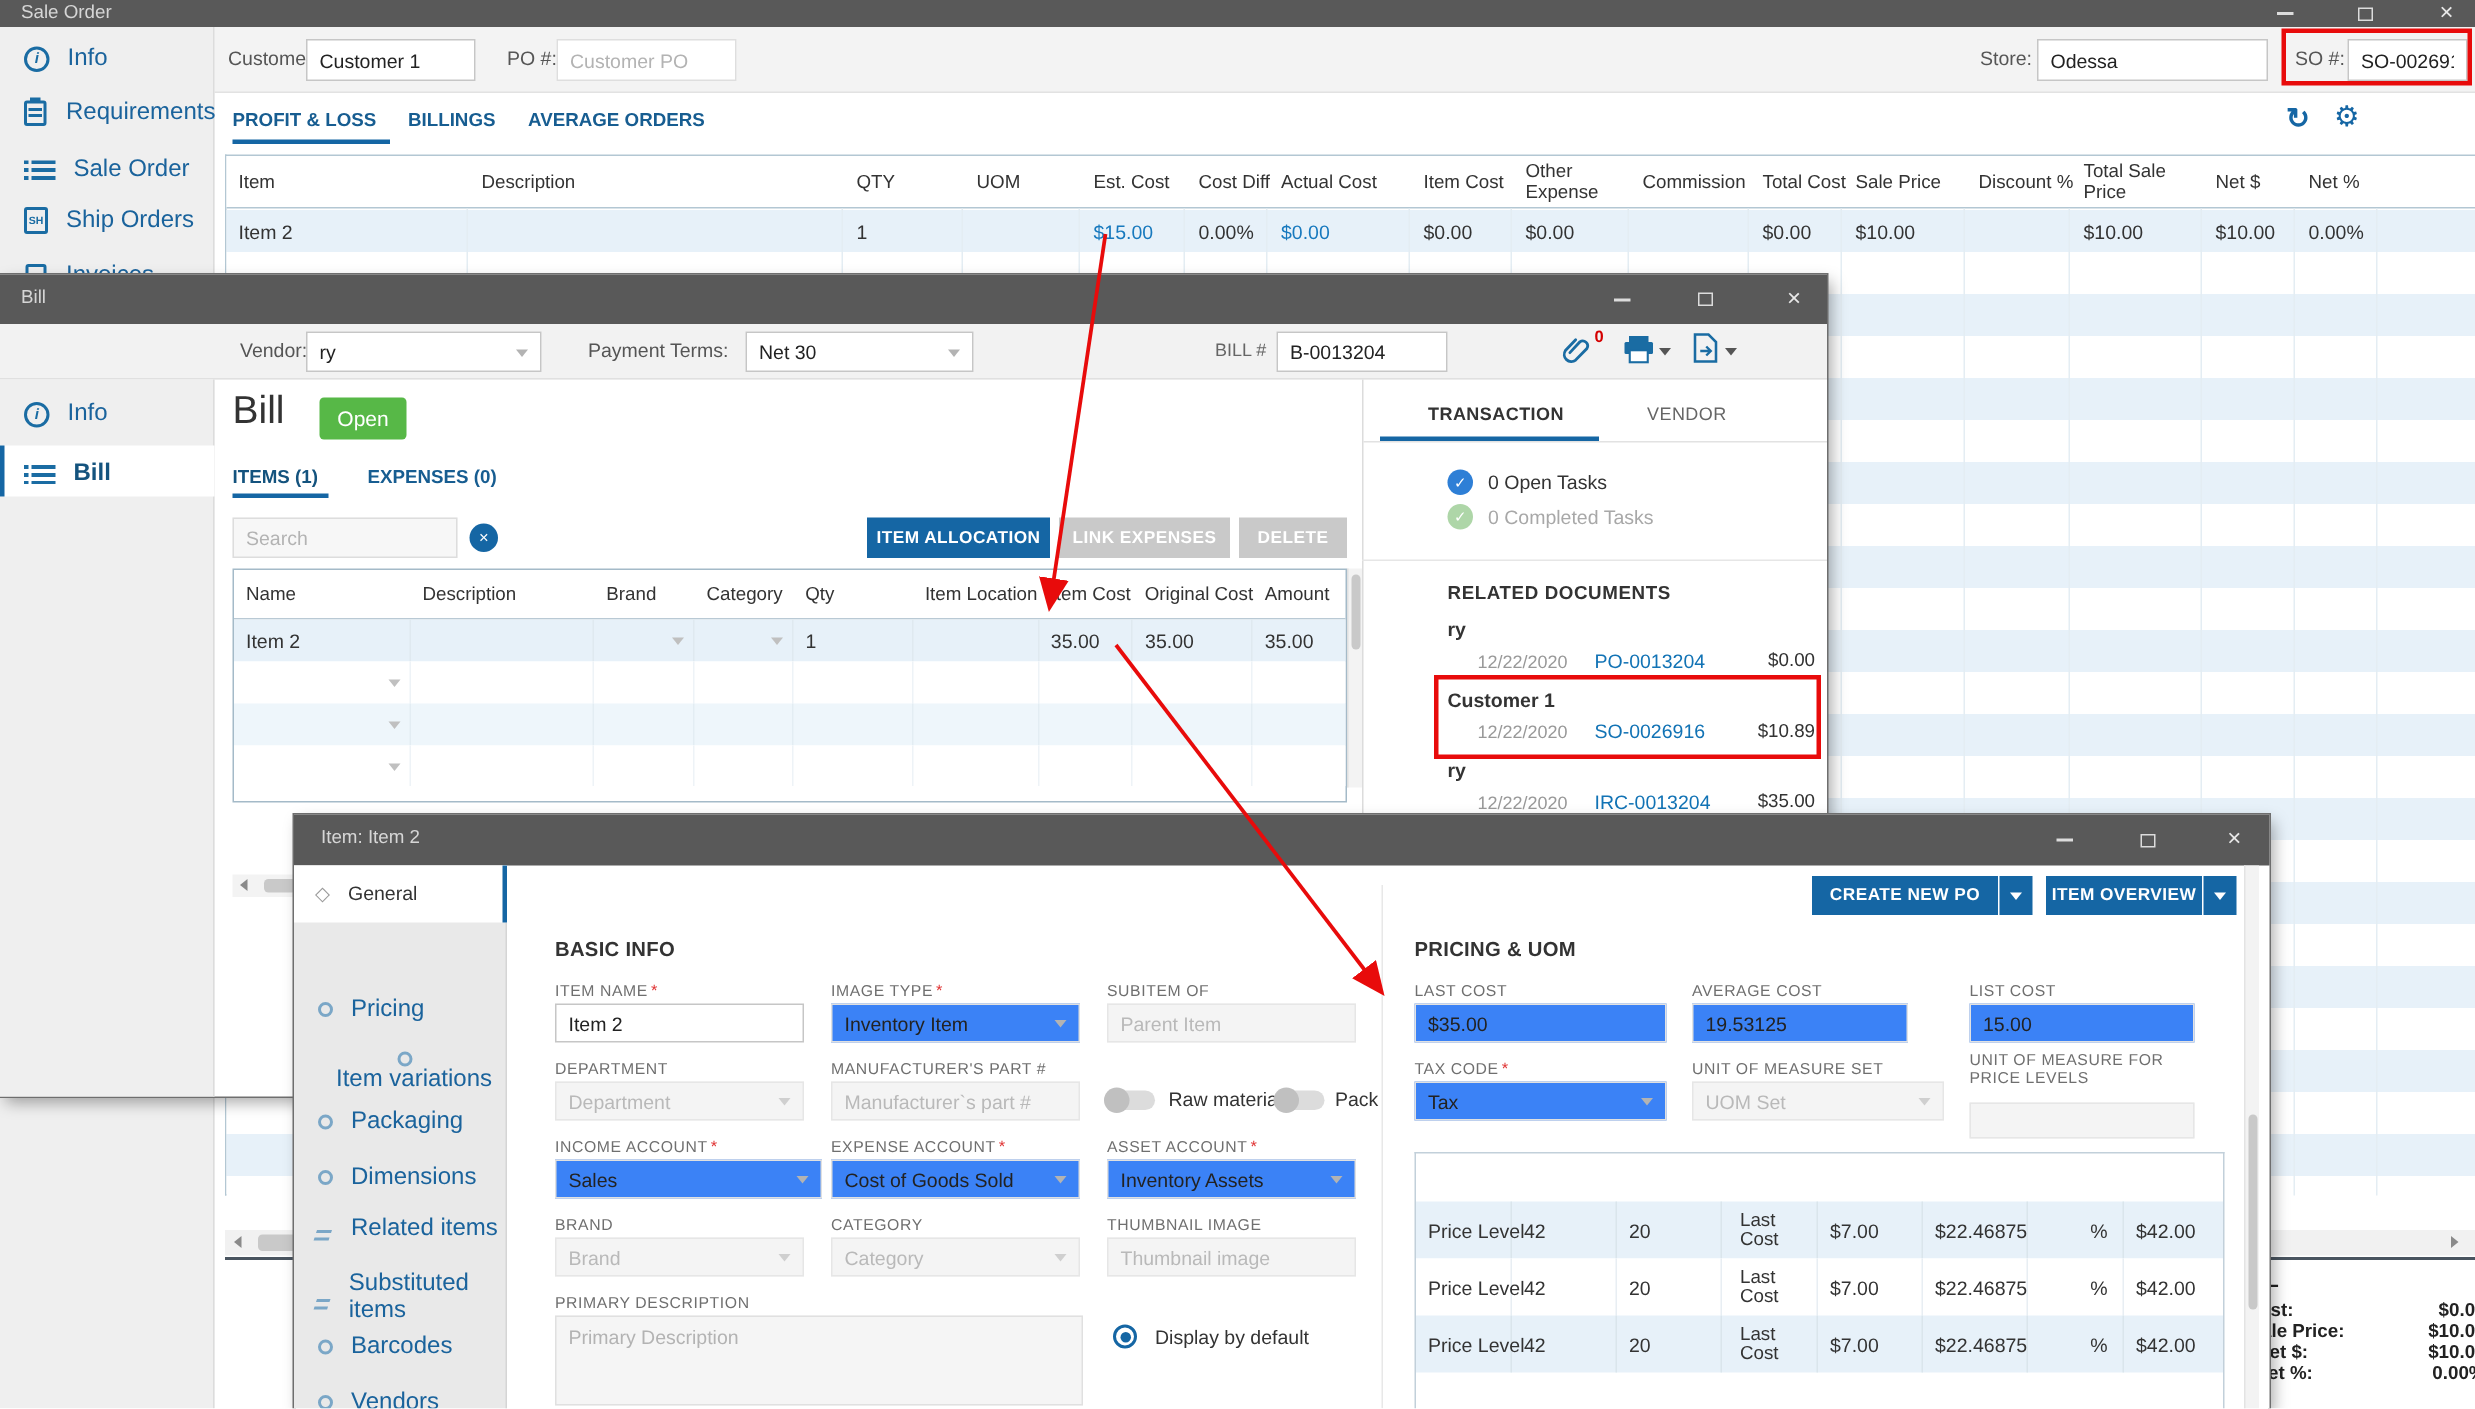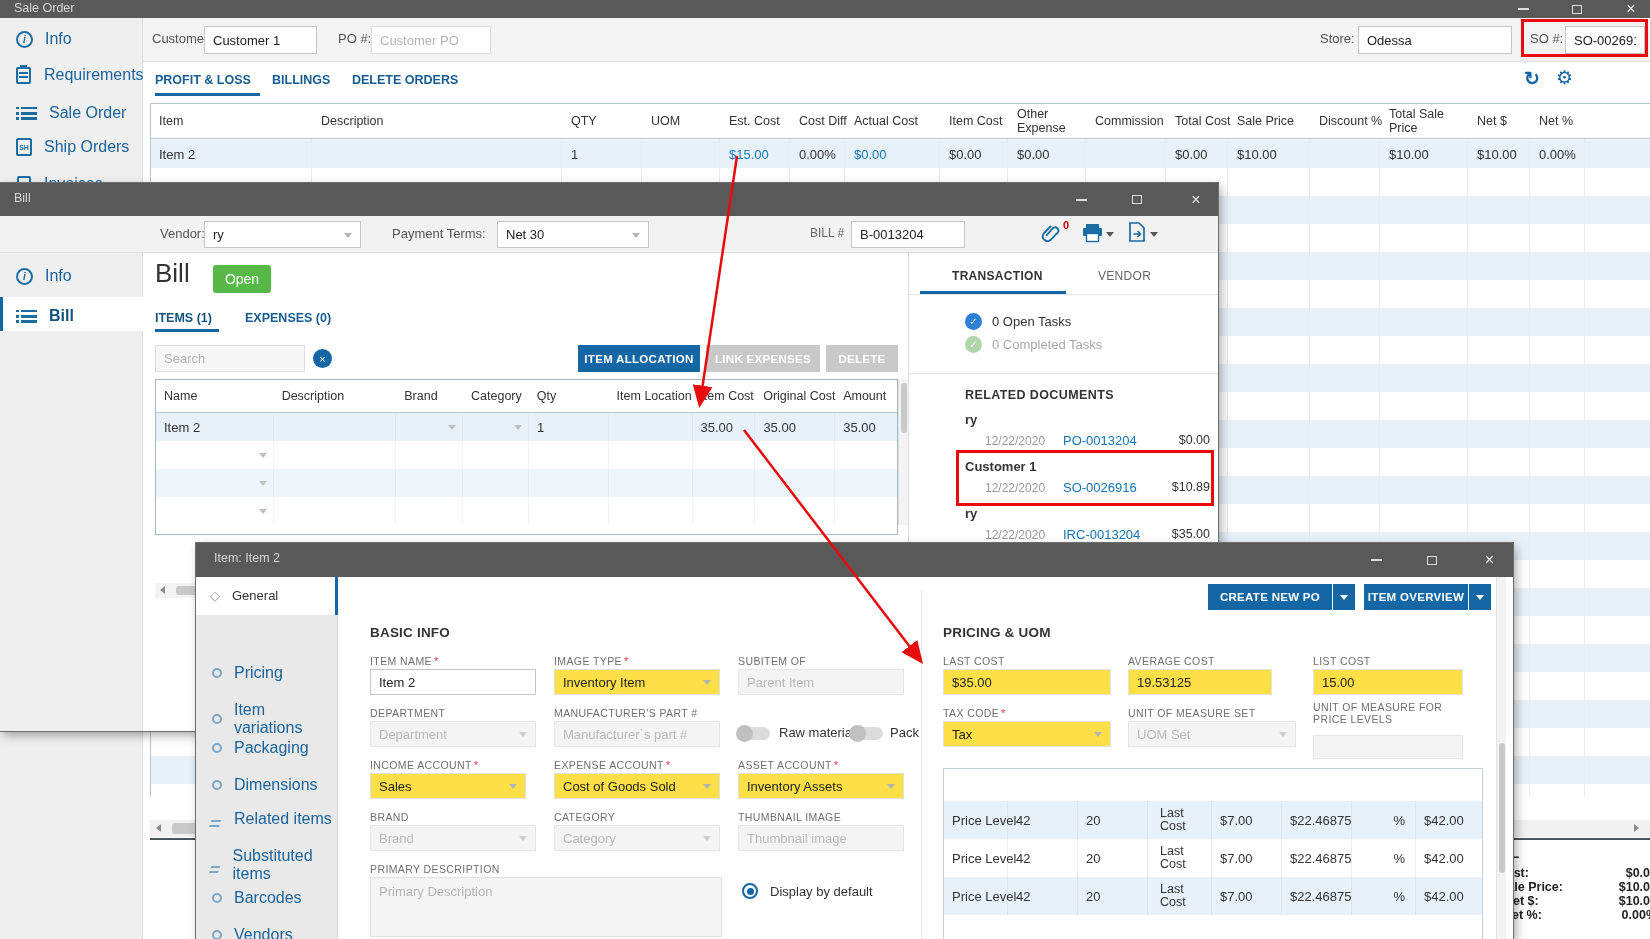--- a/index.html
+++ b/index.html
@@ -12,21 +12,21 @@
   .wc { position:absolute; top:0; display:flex; align-items:center; justify-content:center; cursor:pointer; }
   .wmin-bar { width:11px; height:2px; background:#dcdcdc; }
   .wmax-box { width:10px; height:9px; border:1.5px solid #dcdcdc; }
   .wclose { color:#e8e8e8; font-size:16px; line-height:1; }
   .win { position:absolute; background:#fff; box-shadow:0 0 0 1px #6e6e6e, 3px 4px 10px rgba(0,0,0,.35); }
   
   .lb { font-size:13px; color:#555; white-space:nowrap; }
   .inp { position:absolute; border:1px solid #c6c6c6; background:#fff; font-family:"Liberation Sans",sans-serif; font-size:13px; color:#222; padding:0 8px; }
   .inp::placeholder, .ta::placeholder { color:#b3b3b3; }
   .inp.lite { border-color:#dedede; }
-  .dd { position:absolute; display:flex; align-items:center; font-size:13px; color:#222; padding:0 8px; background:#fde047; border:1px solid #e0e0e0; }
+  .dd { position:absolute; display:flex; align-items:center; font-size:13px; color:#222; padding:0 8px; background:#3b82f6; border:1px solid #e0e0e0; }
   .dd.white { background:#fff; border-color:#c6c6c6; }
   .dd.dis { background:#f4f4f4; color:#b9b9b9; border-color:#e6e6e6; }
   .caret { position:absolute; right:8px; top:50%; margin-top:-2px; width:0; height:0; border-left:4.5px solid transparent; border-right:4.5px solid transparent; border-top:5px solid #b3b3b3; }
   .caret.lite { border-top-color:#cfcfcf; }
   .btn { position:absolute; display:flex; align-items:center; justify-content:center; color:#fff; font-size:11.5px; font-weight:bold; letter-spacing:.3px; cursor:pointer; }
   .btn.blue { background:#1566a4; }
   .btn.gray { background:#c9c9c9; }
   .ulab { font-size:10.5px; color:#6f6f6f; letter-spacing:.4px; white-space:nowrap; }
   .req::after { content:"*"; color:#e03434; margin-left:2px; font-size:11px; }
   .sechead { font-size:13.5px; font-weight:bold; color:#333; letter-spacing:.2px; }
@@ -92,21 +92,21 @@
     <span class="lb abs" style="left:338px;top:31px;">PO #:</span>
     <input class="inp lite" style="left: 371px; top: 26px; width: 120px; height: 28px;" readonly="" placeholder="Customer PO">
     <span class="lb abs" style="left:1320px;top:31px;">Store:</span>
     <input class="inp" style="left: 1358px; top: 26px; width: 154px; height: 28px;" readonly="" value="Odessa">
     <span class="lb abs" style="left:1530px;top:31px;">SO #:</span>
     <input class="inp" style="left: 1565px; top: 26px; width: 80px; height: 28px;" readonly="" value="SO-0026916">
 
     <span class="tab-blue abs" style="left:155px;top:73px;">PROFIT &amp; LOSS</span>
     <div class="abs" style="left:155px;top:93px;width:105px;height:3px;background:#1566a4;"></div>
     <span class="tab-blue abs" style="left:272px;top:73px;">BILLINGS</span>
-    <span class="tab-blue abs" style="left:352px;top:73px;">DELETE ORDERS</span>
+    <span class="tab-blue abs" style="left:352px;top:73px;">AVERAGE ORDERS</span>
     <span class="abs" style="left:1524px;top:67px;font-size:19px;font-weight:bold;color:#1566a4;cursor:pointer;">↻</span>
     <span class="abs" style="left:1556px;top:66px;font-size:19px;color:#1566a4;cursor:pointer;">⚙</span>
 
     <div class="abs" style="left:150px;top:103px;width:1500px;height:694px;border:1px solid #b3c7d3;border-right:none;">
       <div class="flexrow" style="left:0;top:0;width:1500px;height:35px;border-bottom:1px solid #b3c7d3;background:#fff;">
         <span class="hcell" style="width:162px;">Item</span>
         <span class="hcell" style="width:250px;">Description</span>
         <span class="hcell" style="width:80px;">QTY</span>
         <span class="hcell" style="width:78px;">UOM</span>
         <span class="hcell" style="width:70px;">Est. Cost</span>
@@ -392,21 +392,21 @@
     <div class="abs" style="left:0;top:34px;width:142px;height:363px;background:#e9e9e9;border-right:1px solid #d5d5d5;">
       <div class="abs" style="left:0;top:0;width:142px;height:38px;background:#fff;">
         <span class="abs diamond" style="left:14px;top:11px;">◇</span>
         <span class="abs" style="left:36px;top:11px;font-size:13px;color:#333;">General</span>
         <div class="abs" style="left:139px;top:0;width:3px;height:38px;background:#1566a4;"></div>
       </div>
       <div class="snav-item" style="left:16px;top:87px;">
           <span class="ring"></span>
           <span class="snav-label" style="margin-left:12px;">Pricing</span>
         </div>
-      <div class="snav-item" style="left:16px;top:124px;">
+      <div class="snav-item" style="left:16px;top:124px;flex-direction:column;">
           <span class="ring"></span>
           <span class="snav-label" style="margin-left:12px;">Item variations</span>
         </div>
       <div class="snav-item" style="left:16px;top:162px;">
           <span class="ring"></span>
           <span class="snav-label" style="margin-left:12px;">Packaging</span>
         </div>
       <div class="snav-item" style="left:16px;top:199px;">
           <span class="ring"></span>
           <span class="snav-label" style="margin-left:12px;">Dimensions</span>
@@ -466,21 +466,21 @@
     <span class="toggle" style="left:542px;top:184px;">
         <span class="knob"></span>
       </span>
     <span class="abs" style="left:583px;top:182px;font-size:13px;color:#333;">Raw material</span>
     <span class="toggle" style="left:655px;top:184px;">
         <span class="knob"></span>
       </span>
     <span class="abs" style="left:694px;top:182px;font-size:13px;color:#333;">Pack</span>
 
     <span class="ulab req abs" style="left:174px;top:216px;">INCOME ACCOUNT</span>
-    <div class="dd" style="left:174px;top:230px;width:156px;height:26px;">
+    <div class="dd" style="left:174px;top:230px;width:178px;height:26px;">
         <span>Sales</span>
         <span class="caret"></span>
       </div>
     <span class="ulab req abs" style="left:358px;top:216px;">EXPENSE ACCOUNT</span>
     <div class="dd" style="left:358px;top:230px;width:166px;height:26px;">
         <span>Cost of Goods Sold</span>
         <span class="caret"></span>
       </div>
     <span class="ulab req abs" style="left:542px;top:216px;">ASSET ACCOUNT</span>
     <div class="dd" style="left:542px;top:230px;width:166px;height:26px;">

